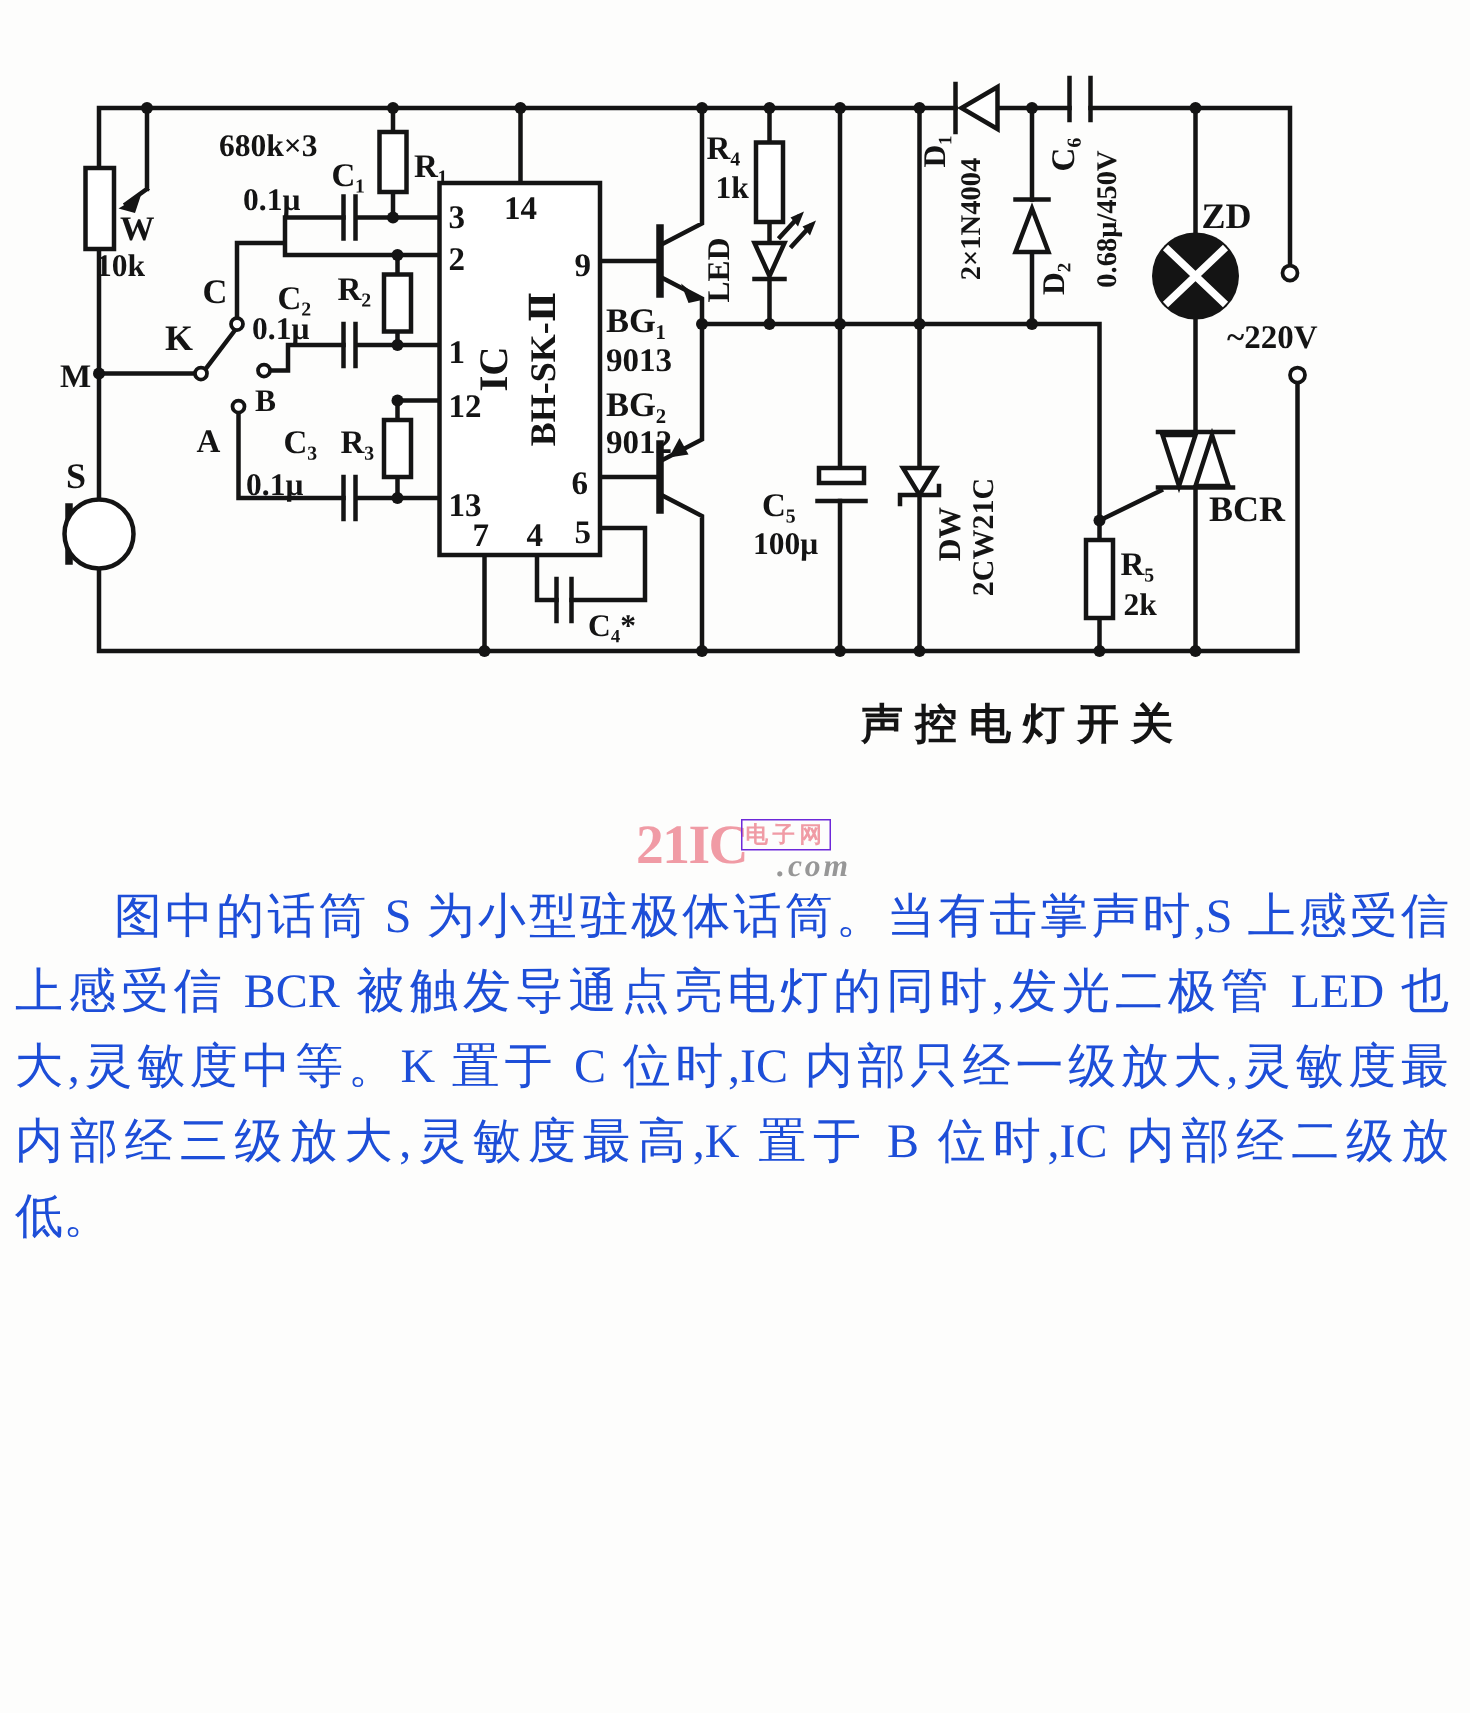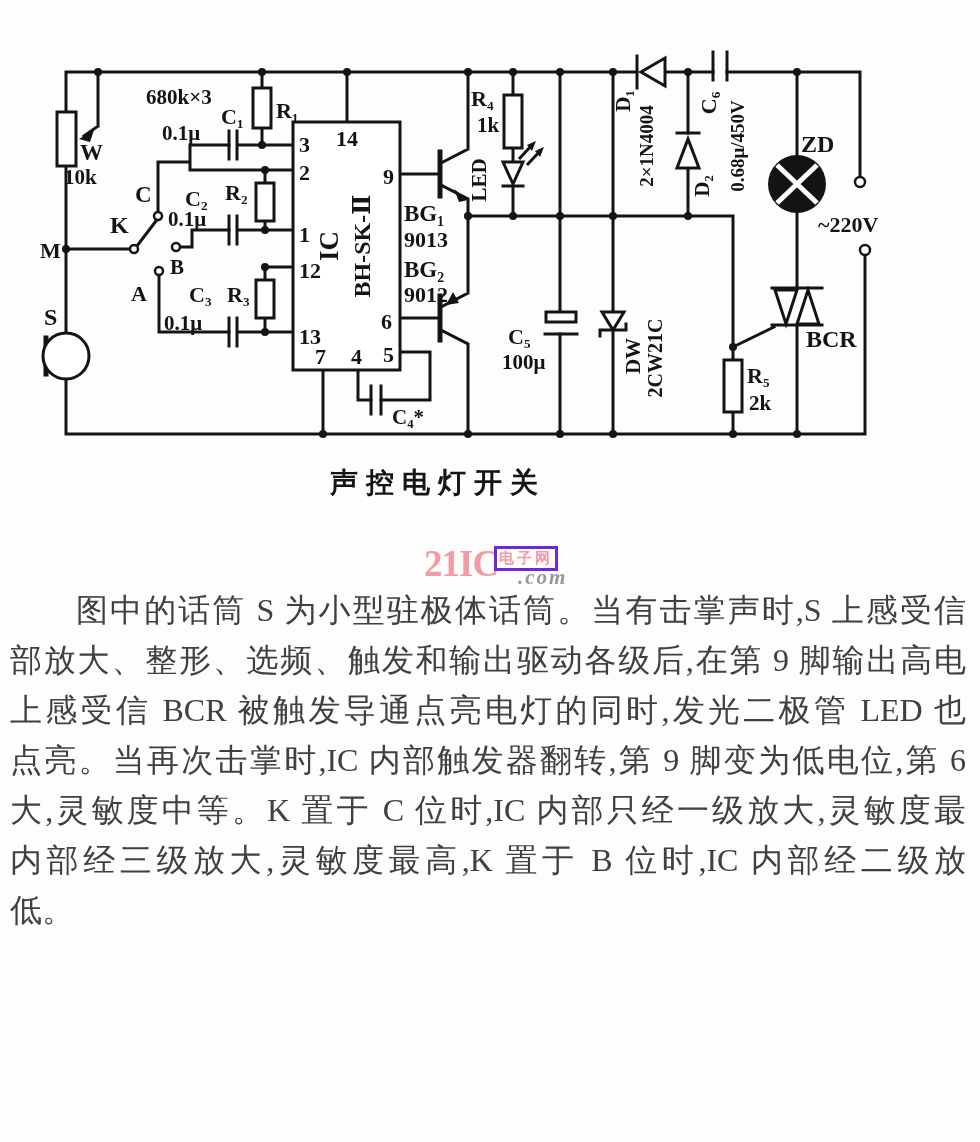--- a/index.html
+++ b/index.html
@@ -5,31 +5,31 @@
   html,body{margin:0;padding:0;background:#fff;}
   #page{position:relative;width:980px;height:1142px;background:#fdfdfc;overflow:hidden;
         font-family:"Liberation Serif","DejaVu Serif",serif;color:#141414;}
   svg text{font-family:"Liberation Serif","DejaVu Serif",serif;font-weight:bold;fill:#141414;}
   .wire{stroke:#141414;stroke-width:3;fill:none;stroke-linecap:square;}
   .wire5{stroke:#141414;stroke-width:5;fill:none;stroke-linecap:square;}
   .part{stroke:#141414;stroke-width:3;fill:#ffffff;}
   .dot{fill:#141414;stroke:none;}
   .open{stroke:#141414;stroke-width:2.5;fill:#ffffff;}
   .blk{fill:#141414;stroke:none;}
-  #caption{position:absolute;top:464px;left:330px;width:460px;text-align:left;
+  #caption{position:absolute;top:464px;left:330px;width:460px;text-align:right;
            font-size:28px;font-weight:bold;letter-spacing:8px;}
   #watermark{position:absolute;top:541px;left:424px;width:180px;height:50px;z-index:3;}
   #wm-brand{font-family:Liberation Serif, serif;font-weight:bold;
             font-size:37px;color:#f09ba5;letter-spacing:-1px;line-height:46px;margin-top:24px;}
   #wm-site{position:absolute;left:70px;top:5px;font-size:15px;color:#f09ba5;
-           border:3px solid #6d28d9;padding:0 2px;letter-spacing:3px;font-weight:bold;}
+           border:1px solid #6d28d9;padding:0 2px;letter-spacing:3px;font-weight:bold;}
   #wm-domain{position:absolute;left:66px;top:24px;font-size:21px;color:#979797;
              font-style:italic;letter-spacing:2px;font-weight:bold;margin-left:28px;}
   #body-text{position:absolute;top:585px;left:10px;width:956px;z-index:2;
-             font-size:32px;line-height:50px;color:#404040;}
+             font-size:32px;line-height:50px;color:#1d4ed8;}
   .bline{text-align:justify;text-align-last:justify;white-space:nowrap;}
   .bline.first{text-indent:66px;}
   .bline.last{text-align-last:left;}
 </style>
 </head>
 <body>
 
 <div id="page">
 
   <svg id="schematic" width="980" height="530" viewBox="0 0 980 530">
@@ -192,21 +192,19 @@
   <div id="caption">声控电灯开关</div>
 
   <div id="watermark">
     <span id="wm-brand">21IC</span>
     <span id="wm-site">电子网</span>
     <span id="wm-domain">.com</span>
   </div>
 
   <div id="body-text">
       <div class="bline first">图中的话筒 S 为小型驻极体话筒。当有击掌声时,S 上感受信</div>
-      <div class="bline">部放大、整形、选频、触发和输出驱动各级后,在第 9 脚输出高电</div>
       <div class="bline">上感受信 BCR 被触发导通点亮电灯的同时,发光二极管 LED 也</div>
-      <div class="bline">点亮。当再次击掌时,IC 内部触发器翻转,第 9 脚变为低电位,第 6</div>
       <div class="bline">大,灵敏度中等。K 置于 C 位时,IC 内部只经一级放大,灵敏度最</div>
       <div class="bline">内部经三级放大,灵敏度最高,K 置于 B 位时,IC 内部经二级放</div>
       <div class="bline last">低。</div>
     </div>
 
 </div>
 
 </body></html>

